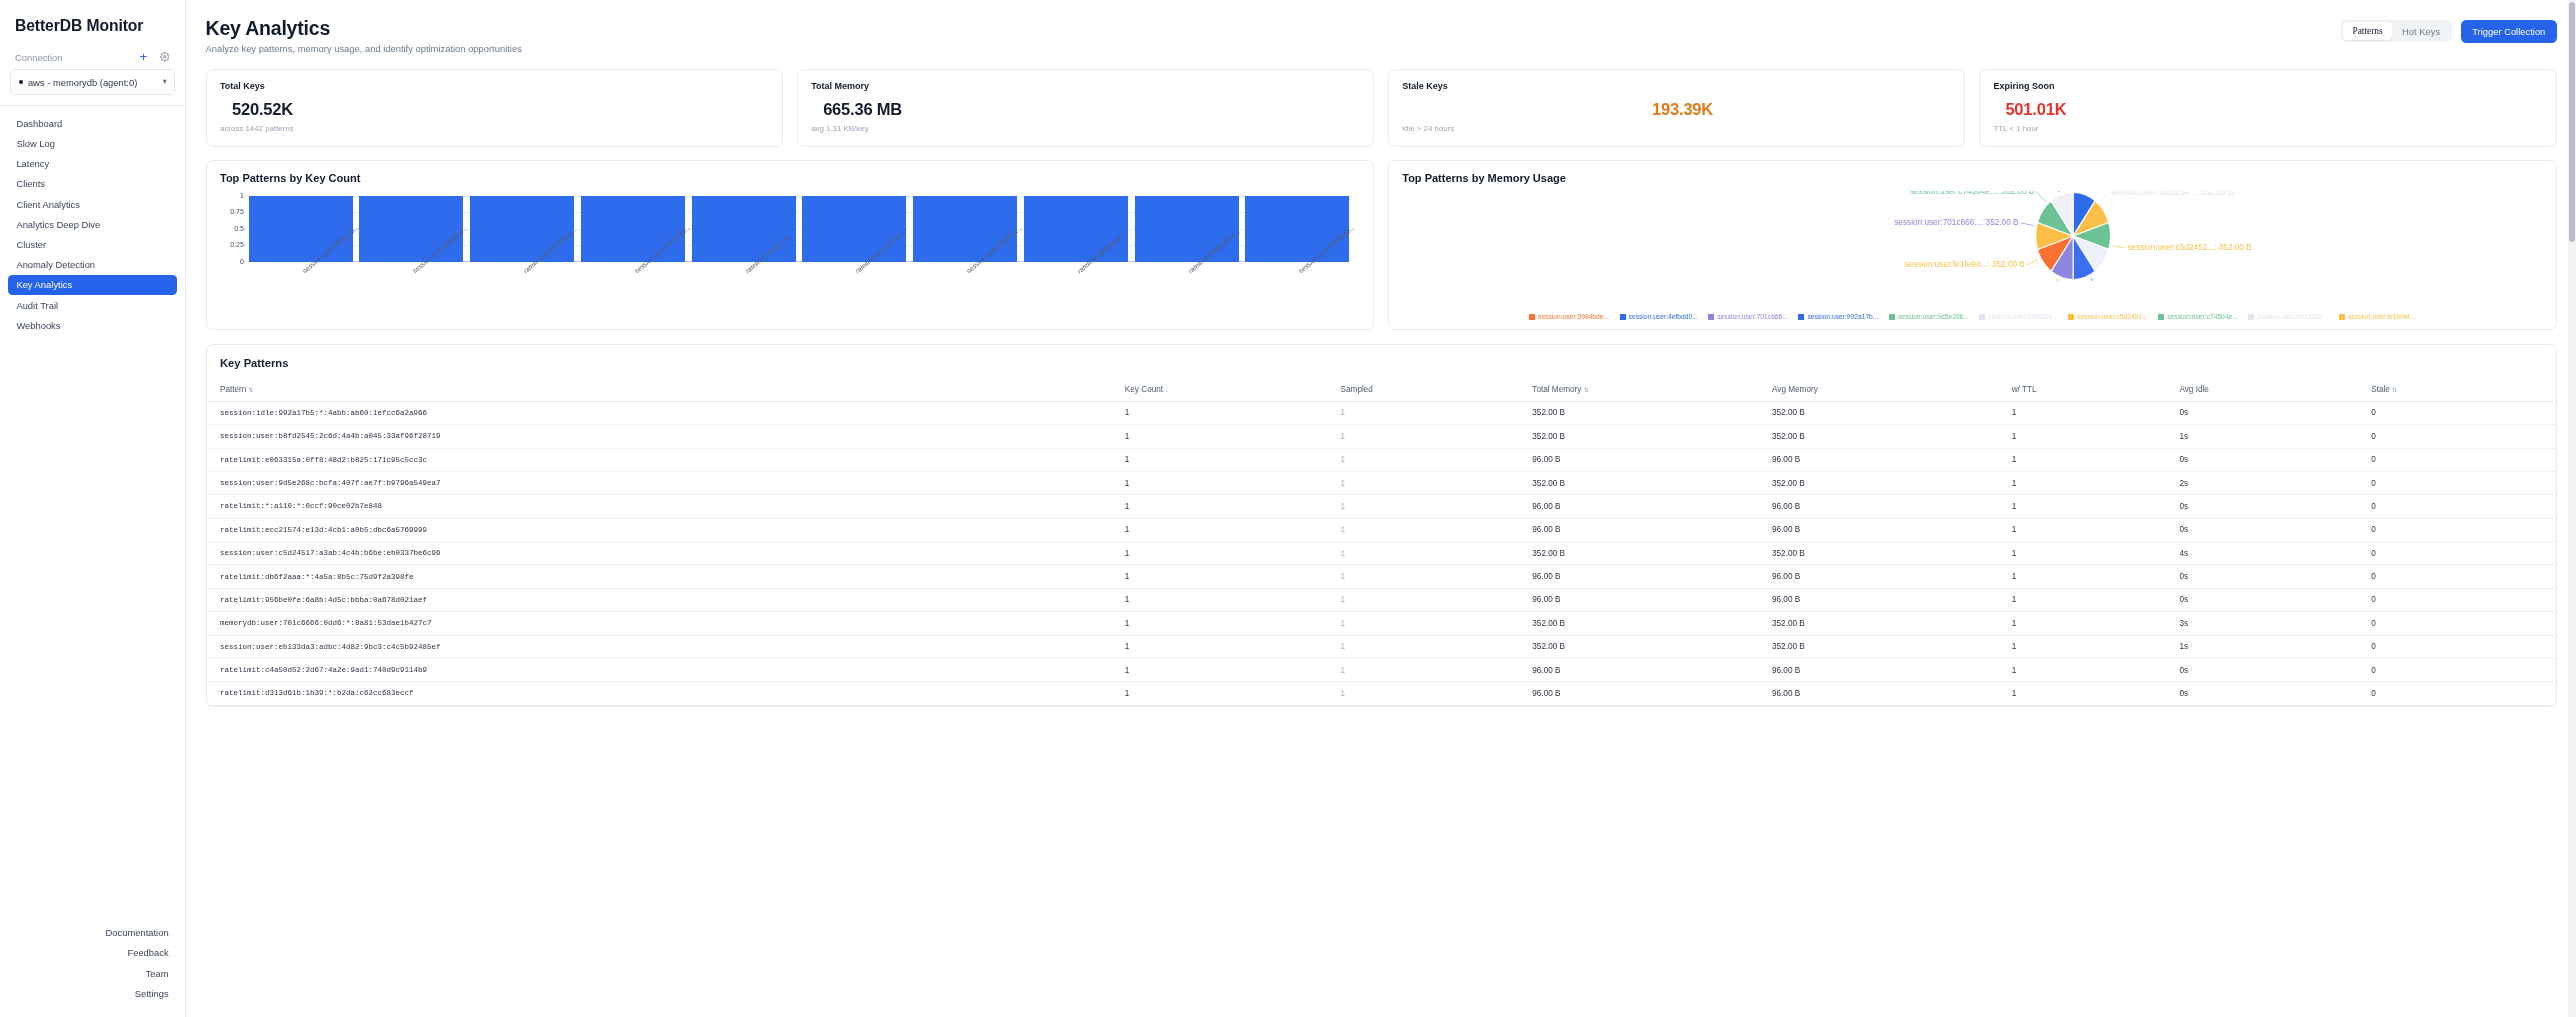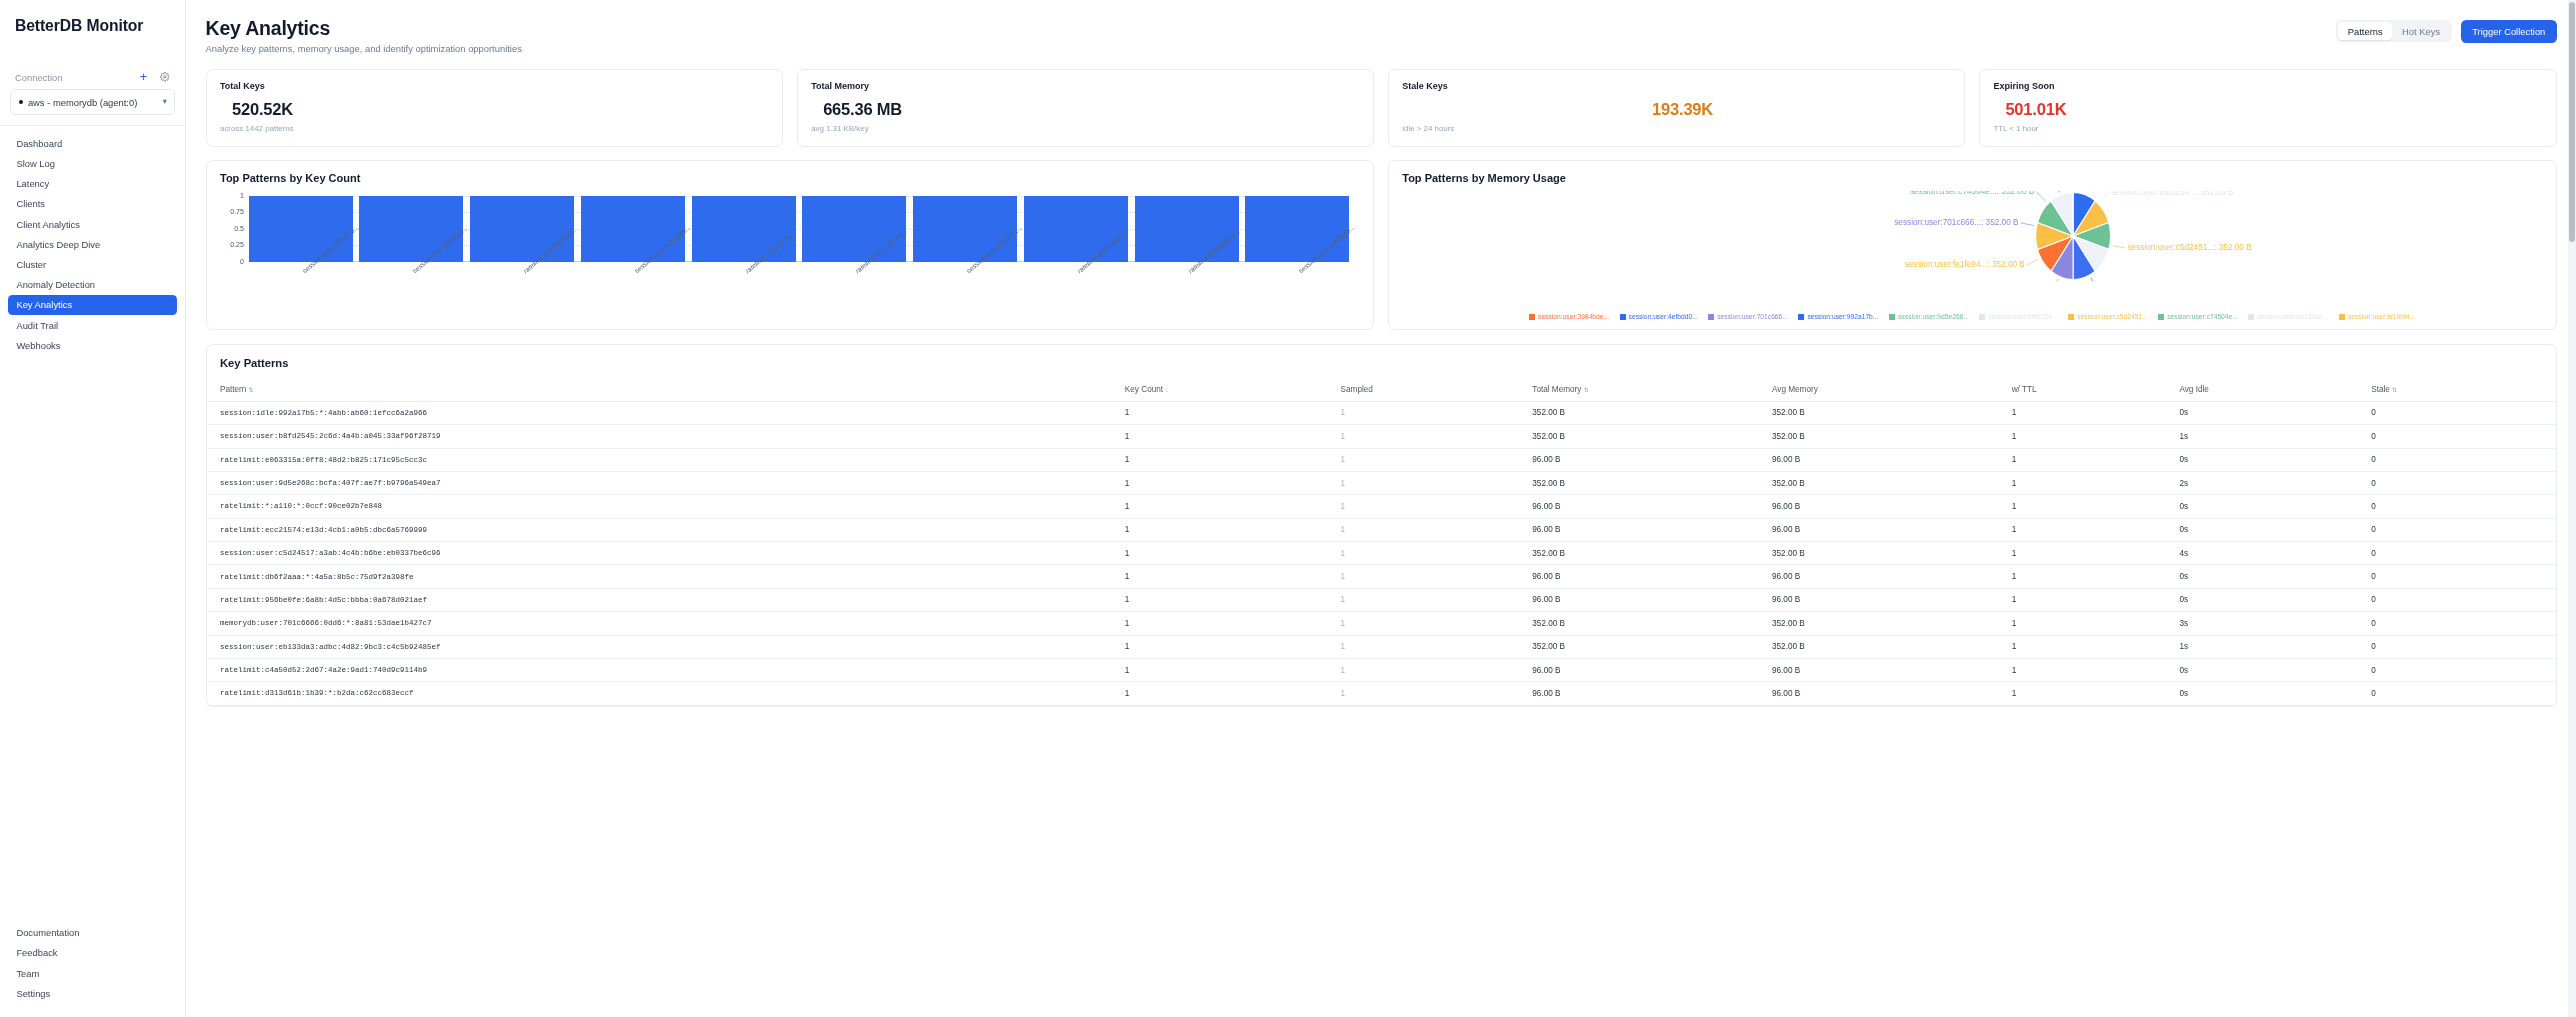--- a/index.html
+++ b/index.html
@@ -15,21 +15,21 @@
   
   .sidebar {
     width: 186px; min-width: 186px; height: 1018px;
     background: #ffffff;
     border-right: 0.7px solid #e8ebef;
     display: flex; flex-direction: column;
     padding-top: 16.5px;
   }
   .brand {
     font-size: 15.7px; font-weight: 700; color: #131c2e;
-    padding: 0 15px; margin-bottom: 37px; letter-spacing: -0.1px;
+    padding: 0 15px; margin-bottom: 17px; letter-spacing: -0.1px;
   }
   .conn-row {
     display: flex; align-items: center; justify-content: space-between;
     padding: 0 15px; margin-bottom: 6.7px;
   }
   .conn-label { font-size: 9.4px; color: #8b95a5; }
   .conn-actions { display: flex; align-items: center; gap: 9.7px; }
   .icon-btn {
     width: 11.2px; height: 11.2px; display: flex; align-items: center;
     justify-content: center; cursor: pointer;
@@ -51,40 +51,40 @@
   .chev { color: #64748b; font-size: 8.2px; line-height: 1; }
   .sb-divider { height: 0.7px; background: #e8ebef; margin: 10.5px 0 7.5px 0; }
   .nav { padding: 0 8.2px; display: flex; flex-direction: column; gap: 0.7px; }
   .nav-item {
     height: 19.5px; display: flex; align-items: center;
     padding: 0 8.2px; border-radius: 4.5px;
     font-size: 9.4px; color: #3b455a; cursor: pointer;
   }
   .nav-item.active { background: #2563eb; color: #ffffff; font-weight: 400; }
   .nav-spacer { flex: 1 1 auto; }
-  .nav-bottom { padding: 0 8.2px 15px 8.2px; display: flex; flex-direction: column; gap: 0.7px; }
+  .nav-bottom { padding: 0 8.2px 15px 8.2px; display: flex; flex-direction: column; gap: 0.7px; align-items: flex-end; }
 
   
   .main {
     flex: 1 1 auto; height: 1018px; overflow: hidden;
     background: #ffffff; position: relative;
   }
   .page { padding: 16.5px 19.5px 0 19.5px; }
   .page-head { display: flex; align-items: flex-start; justify-content: space-between; }
   .page-title { font-size: 19.5px; font-weight: 700; color: #131c2e; letter-spacing: -0.2px; }
   .page-sub { font-size: 9.4px; color: #6b7a90; margin-top: 3.7px; }
   .head-actions { display: flex; align-items: center; gap: 9px; padding-top: 3px; }
   .segmented {
     display: flex; background: #f1f3f6; border-radius: 5.2px; padding: 2.2px;
   }
   .seg {
     font-size: 9.4px; padding: 3.7px 9.7px; border-radius: 3.7px;
     color: #6b7a90; cursor: pointer;
   }
-  .seg.active { background: #ffffff; color: #131c2e; box-shadow: 0 0.7px 1.5px rgba(15,23,42,.08); }
+  .seg.active { background: #ffffff; color: #131c2e; box-shadow: 0 0.7px 1.5px rgba(15,23,42,.08); font-family: Liberation Serif, serif; }
   .primary-btn {
     background: #2563eb; color: #fff; font-size: 9.4px;
     padding: 6px 11.2px; border-radius: 5.2px; border: none; cursor: pointer;
   }
 
   
   .stats { display: flex; gap: 13.5px; margin-top: 15px; }
   .stat-card {
     flex: 1 1 0; background: #fff; border: 0.7px solid #e8ebef;
     border-radius: 6.7px; padding: 11.2px 13.5px 12.7px 13.5px; min-height: 61px;

